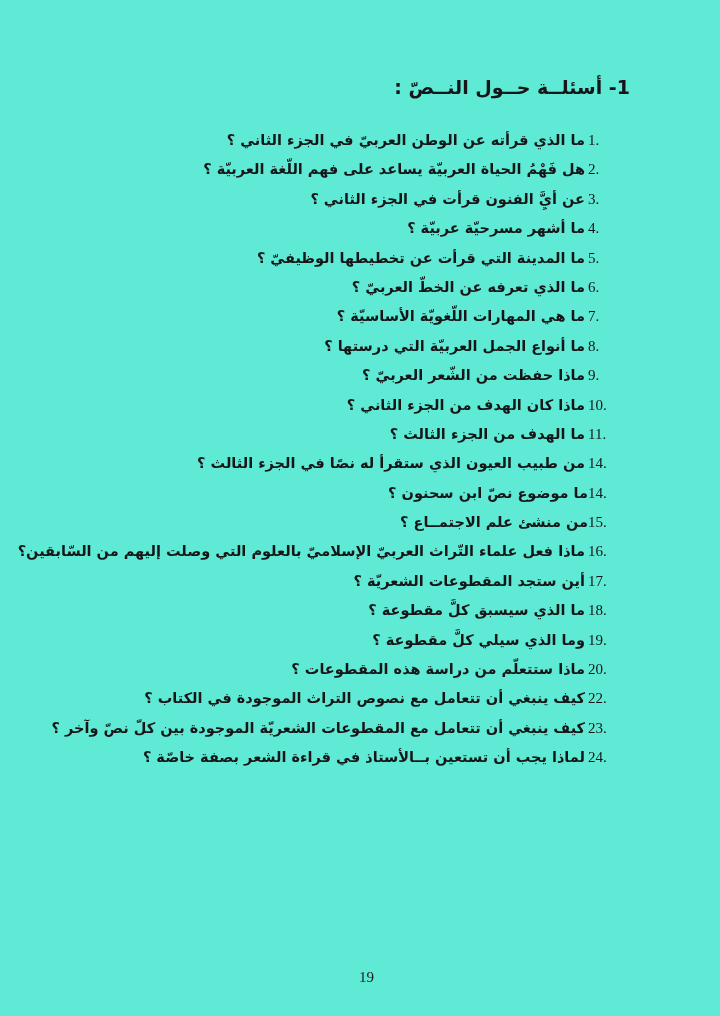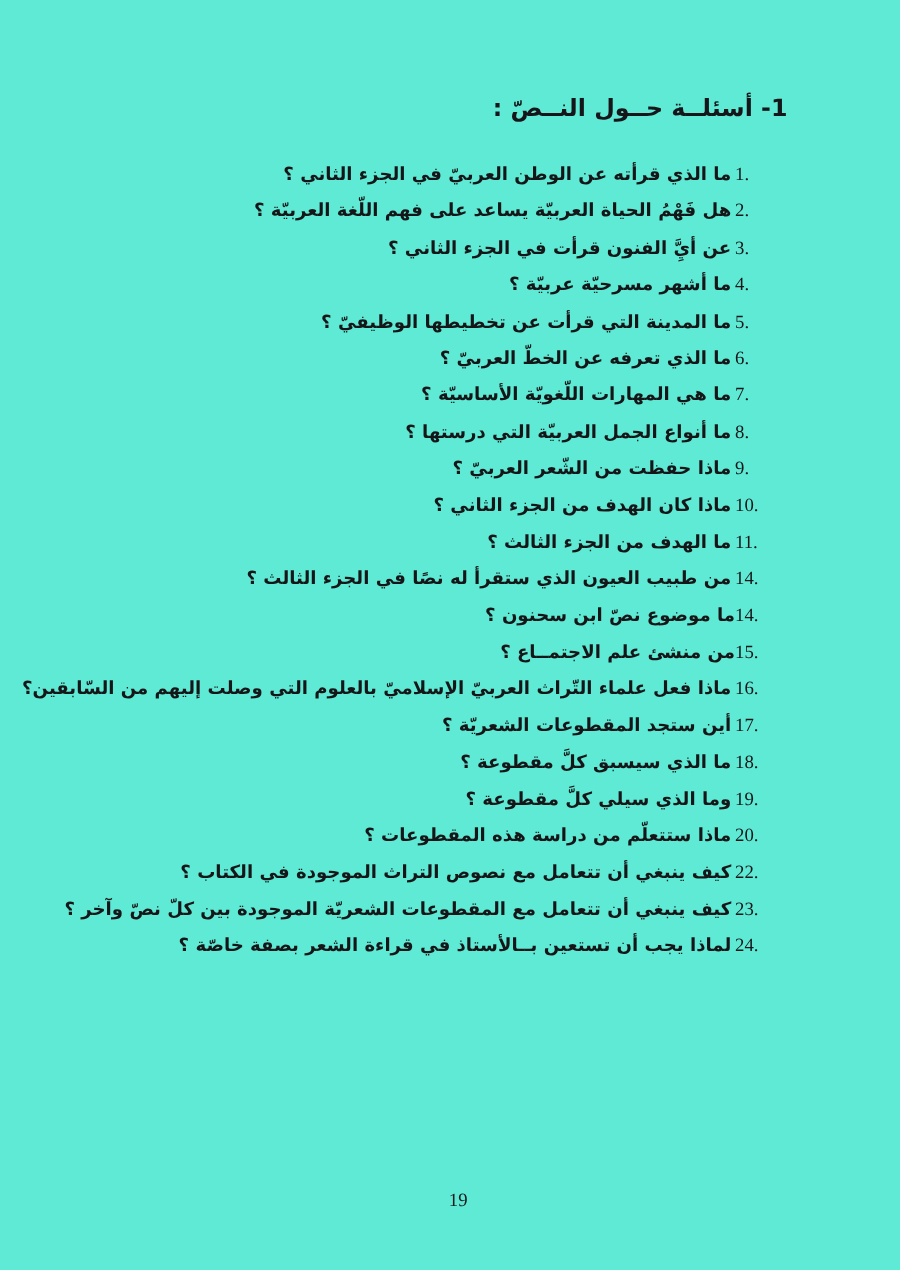--- a/index.html
+++ b/index.html
@@ -87,21 +87,21 @@
   }
 
   
   .question-item.tight .question-text {
     padding-right: 0;
   }
 
   
   .page-number {
     position: absolute;
-    bottom: 46px;
+    bottom: 30px;
     left: 0;
     right: 0;
     text-align: center;
     direction: ltr;
     font-family: "Liberation Serif", "DejaVu Serif", serif;
     font-size: 15px;
     font-weight: 400;
     color: #1a1a1d;
     margin-left: 13px;
   }

